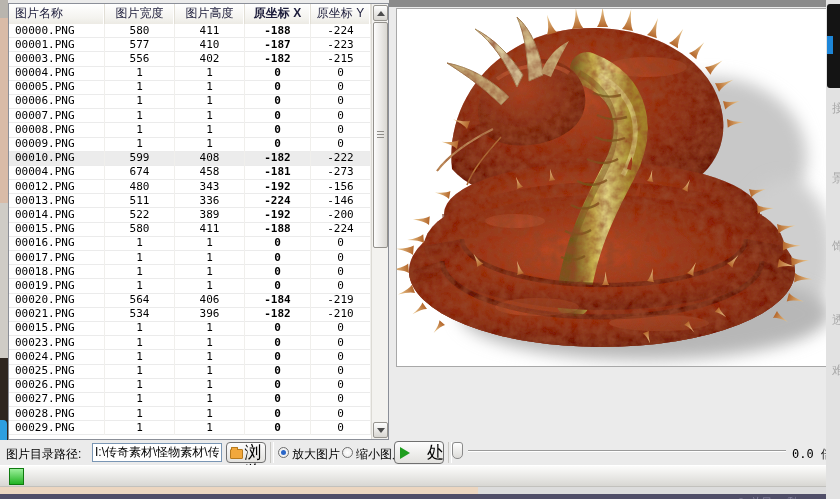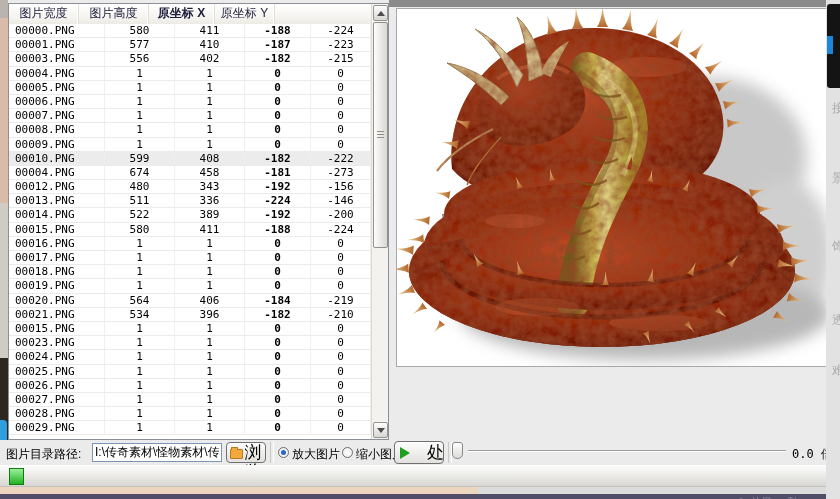--- a/index.html
+++ b/index.html
@@ -27,21 +27,21 @@
   .thead{position:absolute;left:0;top:0;right:0;height:20px;display:flex;
          background:linear-gradient(#ffffff,#f4f3ef 70%,#eceae4);border-bottom:1px solid #cfccc2;}
   .th{box-sizing:border-box;font-size:12px;color:#1c1c3a;line-height:19px;
       border-right:1px solid #e2dfd6;box-shadow:inset -1px 0 0 #ffffff;text-align:center;
       white-space:nowrap;overflow:hidden;}
   .th.name{text-align:left;padding-left:6px;}
   .c0{width:96px;} .c1{width:70px;} .c2{width:70px;} .c3{width:66px;font-weight:bold;} .c4{width:60px;}
   .rows{position:absolute;left:0;top:20px;right:17px;bottom:0;overflow:hidden;background:#fff;}
   .row{display:flex;height:14.2px;line-height:14.2px;border-bottom:1px solid #ebebeb;
        box-sizing:border-box;font-family:"DejaVu Sans Mono","Liberation Mono",monospace;
-       font-size:11px;color:#000;}
+       font-size:11px;color:#000;align-items:center;}
   .row.sel{background:#ececec;}
   .cell{box-sizing:border-box;text-align:center;border-right:1px solid #f0efec;overflow:hidden;white-space:nowrap;}
   .cell.name{text-align:left;padding-left:6px;}
 
   
   .sbar{position:absolute;right:0;top:0;width:17px;bottom:0;background:#f3f2ef;border-left:1px solid #dcdad4;box-sizing:border-box;}
   .sbtn{position:absolute;left:1px;width:15px;height:16px;background:linear-gradient(#fefefe,#d8d6d1);
         border:1px solid #979590;border-radius:2px;box-sizing:border-box;}
   .sbtn.up{top:1px;} .sbtn.down{bottom:1px;}
   .arr{position:absolute;left:3px;width:0;height:0;border-left:4px solid transparent;border-right:4px solid transparent;}
@@ -100,20 +100,21 @@
   <div class="left-edge">
     <div class="le-tan"></div>
     <div class="le-mid"></div>
     <div class="le-dark"></div>
     <div class="le-blue"></div>
   </div>
   <div class="top-strip-right"></div>
 
   <div class="table">
     <div class="thead">
+      <div class="th name c0">图片名称</div>
       <div class="th c1">图片宽度</div>
       <div class="th c2">图片高度</div>
       <div class="th c3">原坐标 X</div>
       <div class="th c4">原坐标 Y</div>
     </div>
     <div class="rows">
 
         <div class="row">
           <span class="cell name c0">00000.PNG</span>
           <span class="cell c1">580</span>

